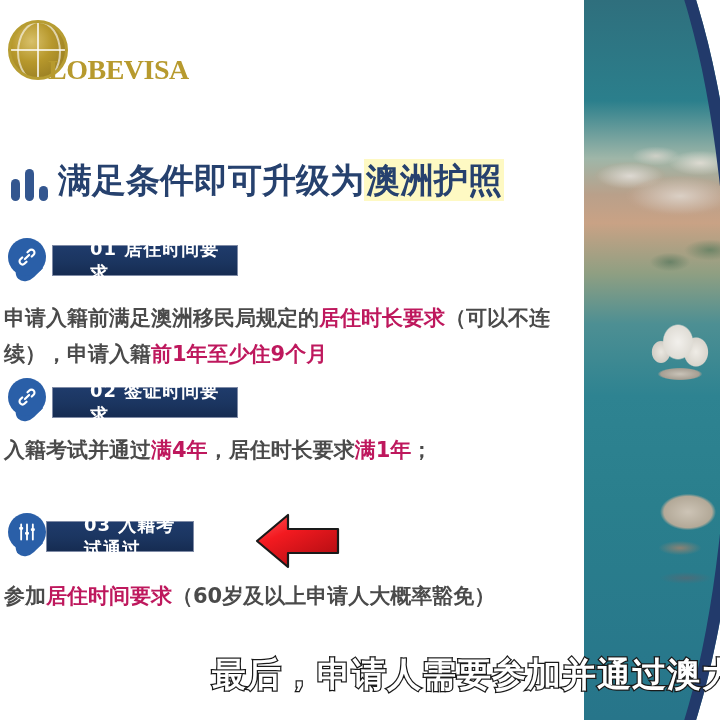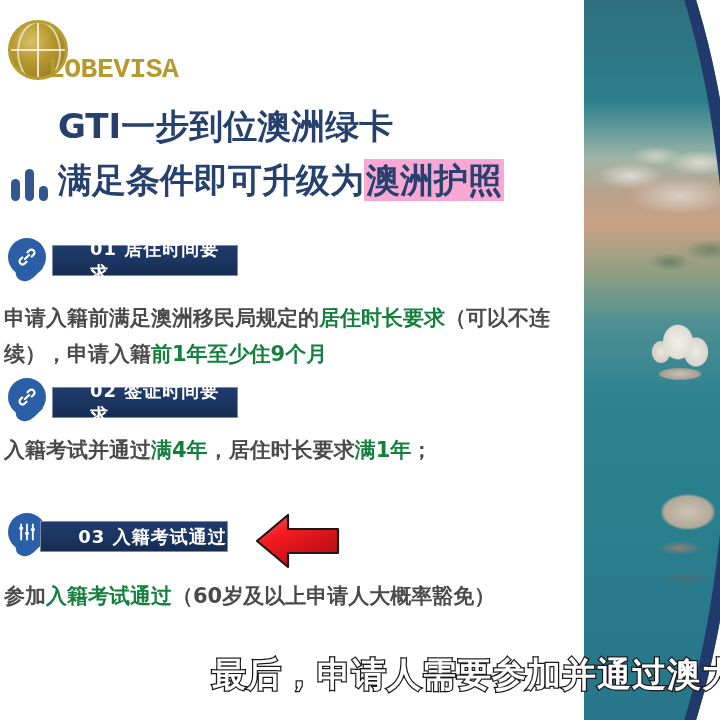--- a/index.html
+++ b/index.html
@@ -165,21 +165,21 @@
     font-family: "DejaVu Sans", "Liberation Sans", sans-serif;
   }
   .logo-en {
     position: absolute;
     left: 40px;
     top: 36px;
     font-size: 28px;
     font-weight: 700;
     letter-spacing: -0.5px;
     color: #b79a2e;
-    font-family: Liberation Mono, monospace;
+    font-family: Liberation Serif, serif;
   }
 
   
   .title1 {
     position: absolute;
     left: 58px;
     top: 104px;
     font-size: 34px;
     font-weight: 700;
     color: #26416e;
@@ -191,21 +191,21 @@
     position: absolute;
     left: 58px;
     top: 158px;
     font-size: 34px;
     font-weight: 700;
     color: #26416e;
     white-space: nowrap;
     font-family: "DejaVu Sans", "Liberation Sans", sans-serif;
   }
   .title2 .hl {
-    background: #f9a8d4;
+    background: #fef9c3;
     padding: 1px 2px;
   }
 
   .chart-icon {
     position: absolute;
     left: 9px;
     top: 167px;
     width: 46px;
     height: 34px;
   }
@@ -269,21 +269,21 @@
 
   
   .para {
     position: absolute;
     font-size: 21px;
     font-weight: 700;
     color: #4a4a4a;
     line-height: 36px;
     font-family: "DejaVu Sans", "Liberation Sans", sans-serif;
   }
-  .para .gold { color: #15803d; }
+  .para .gold { color: #be185d; }
 
   
   .red-arrow {
     position: absolute;
     left: 255px;
     top: 512px;
     width: 86px;
     height: 58px;
   }
 
@@ -318,21 +318,20 @@
     <div class="crescent-mask-left"></div>
   </div>
 
   <div class="logo">
     <div class="logo-globe">
       <div class="logo-globe-ring"></div>
     </div>
     <div class="logo-en">LOBEVISA</div>
   </div>
 
-  <div class="title1">GTI一步到位澳洲绿卡</div>
 
   <div class="chart-icon">
     <i></i>
       <i></i>
       <i></i>
   </div>
 
   <div class="title2">
     <span>满足条件即可升级为</span><span class="hl">澳洲护照</span>
   </div>
@@ -374,34 +373,34 @@
     <div class="bulb"></div>
     <svg width="20" height="20" viewBox="0 0 24 24">
       <g stroke="#ffffff" stroke-width="2.2" stroke-linecap="round">
         <path d="M5 3v18M12 3v18M19 3v18"></path>
         <rect x="2.6" y="6" width="4.8" height="3.2" rx="1" fill="#ffffff" stroke="none"></rect>
         <rect x="9.6" y="12" width="4.8" height="3.2" rx="1" fill="#ffffff" stroke="none"></rect>
         <rect x="16.6" y="7.5" width="4.8" height="3.2" rx="1" fill="#ffffff" stroke="none"></rect>
       </g>
     </svg>
   </div>
-  <div class="banner" style="left:40px; top:521px; width:188px;">03 入籍考试通过</div>
+  <div class="banner" style="left:46px; top:521px; width:148px;">03 入籍考试通过</div>
 
   <div class="red-arrow">
     <svg width="86" height="58" viewBox="0 0 86 58">
       <defs>
         <linearGradient id="argrad" x1="0%" y1="0%" x2="75%" y2="100%">
           <stop offset="0%" stop-color="#ff5a5e"></stop>
           <stop offset="38%" stop-color="#f31a20"></stop>
           <stop offset="100%" stop-color="#b20d12"></stop>
         </linearGradient>
       </defs>
       <path d="M2 29 L33 3 L33 17 L83 17 L83 41 L33 41 L33 55 Z" fill="url(#argrad)" stroke="#1a1a1a" stroke-width="2.2" stroke-linejoin="round"></path>
     </svg>
   </div>
 
   <div class="para" style="left:4px; top:578px; width:600px;">
-    <span>参加</span><span class="gold">入籍考试通过</span><span>（60岁及以上申请人大概率豁免）</span>
+    <span>参加</span><span class="gold">居住时间要求</span><span>（60岁及以上申请人大概率豁免）</span>
   </div>
 
   <div class="caption">最后，申请人需要参加并通过澳大利</div>
 
 </div>
 
 </body></html>

